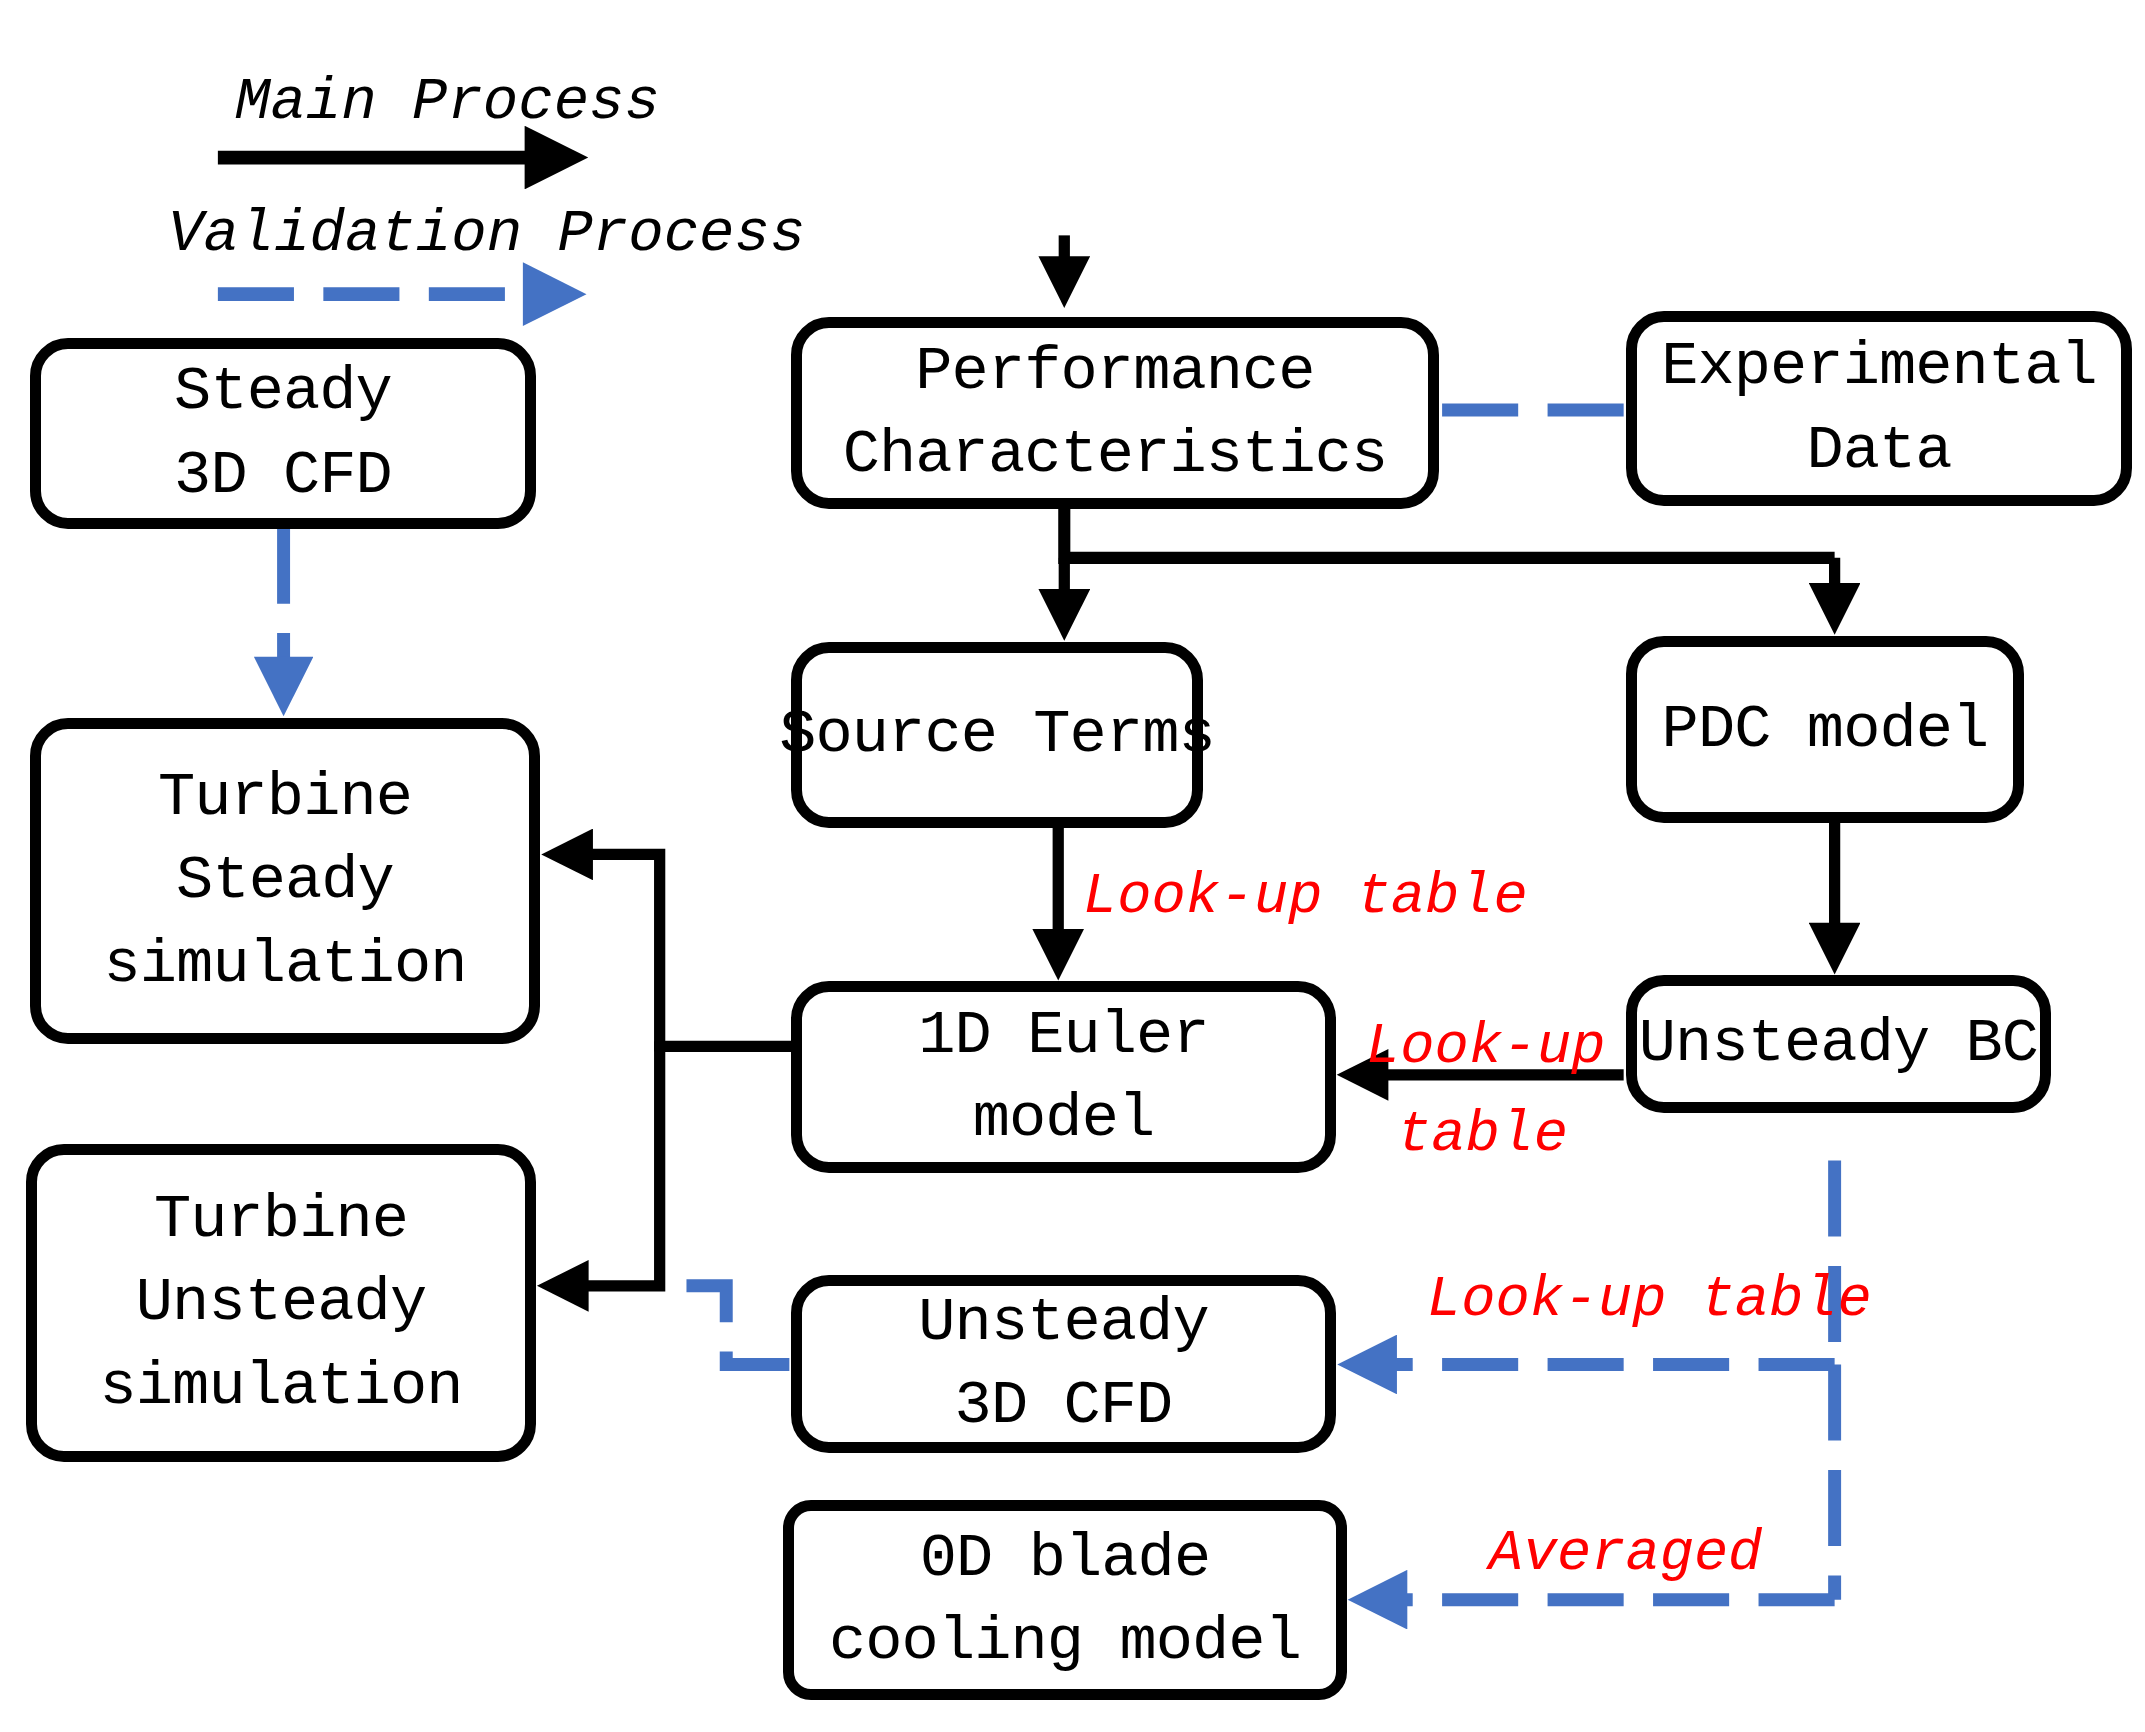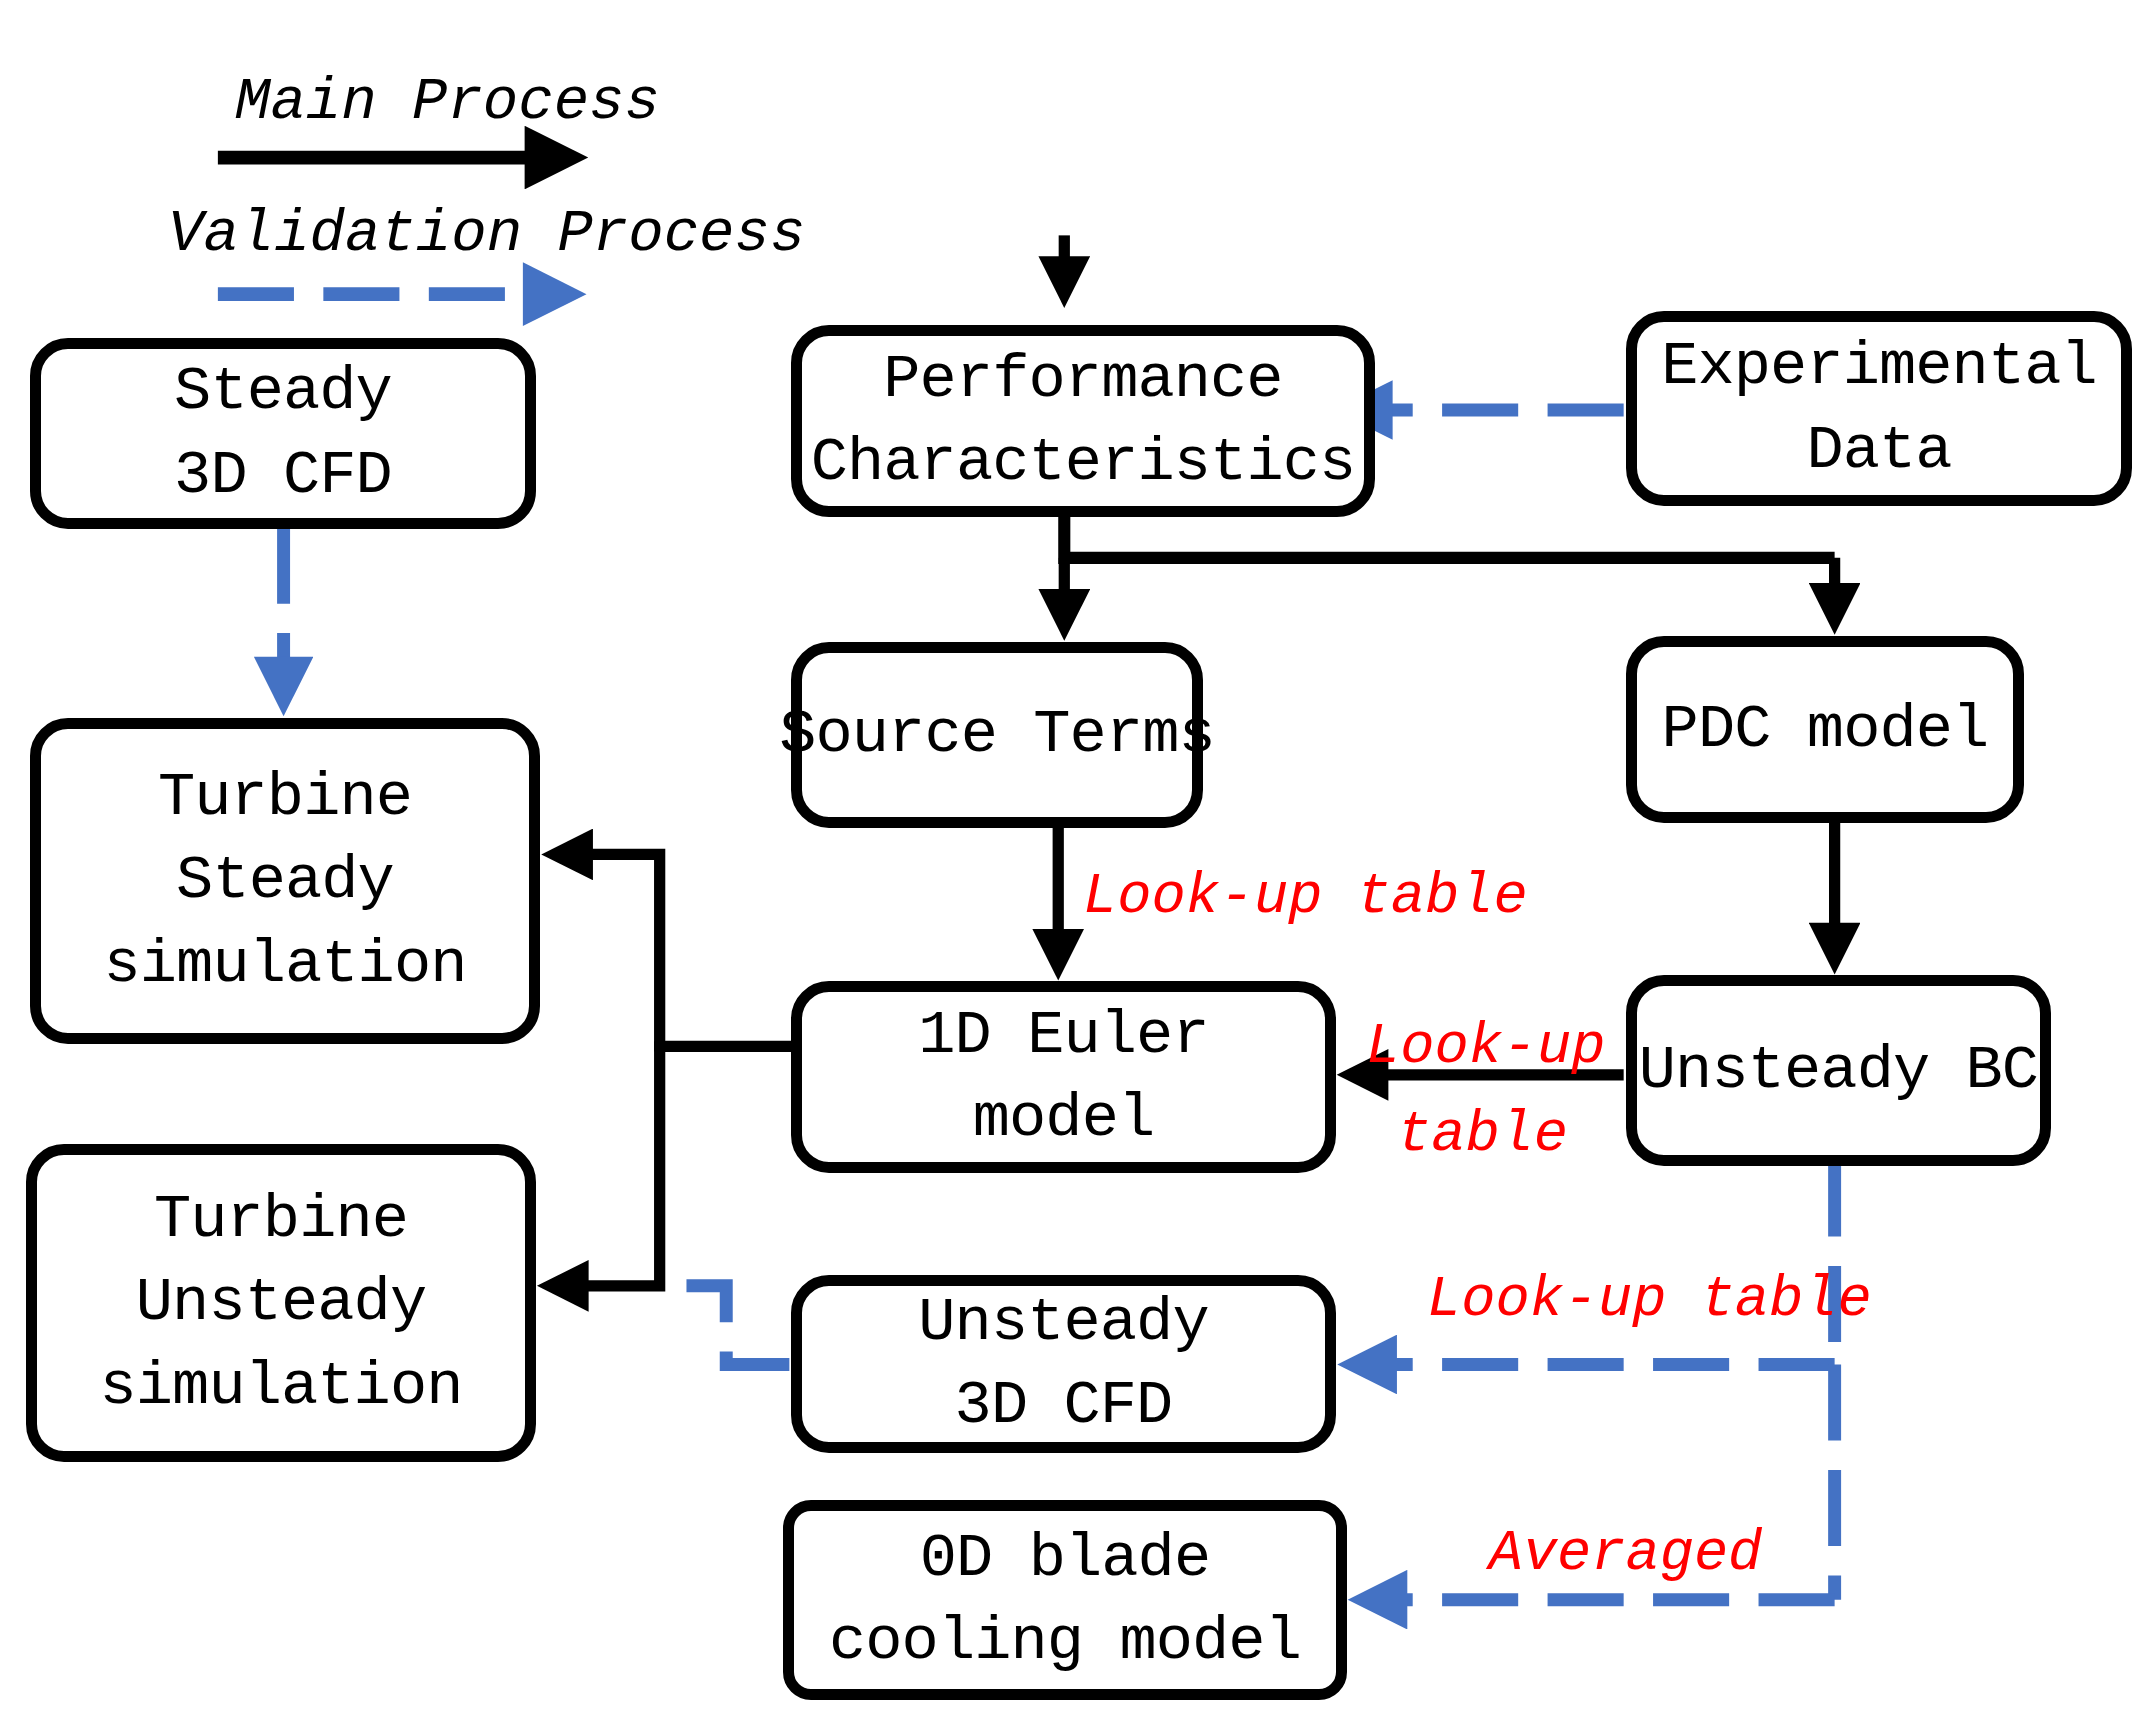--- a/index.html
+++ b/index.html
@@ -8,28 +8,28 @@
   #wires{position:absolute;left:0;top:0;width:2145px;height:1733px;}
   .node{position:absolute;box-sizing:border-box;border:11.2px solid #000;border-radius:38px;
         background:#fff;display:flex;flex-direction:column;align-items:center;justify-content:center;
         text-align:center;font-size:62px;line-height:1.34;color:#000;letter-spacing:-0.9px;}
   .node span{display:block;white-space:nowrap;}
   .legend-text{position:absolute;font-style:italic;font-size:59px;color:#000;white-space:nowrap;}
   .edge-label{position:absolute;font-style:italic;font-size:57px;color:#FF0000;white-space:nowrap;}
   .center{text-align:center;}
   
   #n-mean      {left:791px;  top:21.6px;   width:546px; height:216px;}
-  #n-perf      {left:791px;  top:325px;  width:584px; height:192px;}
+  #n-perf      {left:791px;  top:317px;  width:648px; height:192px;}
   #n-exp       {left:1626px; top:311px;  width:506px; height:195px;}
   #n-steady3d  {left:30px;   top:338px;  width:506px; height:191px;}
   #n-source    {left:791px;  top:642px;  width:412px; height:186px;}
   #n-pdc       {left:1626px; top:636px;  width:398px; height:187px;}
   #n-turbsteady{left:30px;   top:718px;  width:510px; height:326px;}
   #n-euler     {left:791px;  top:981px; width:545px; height:192px;}
-  #n-ubc       {left:1626px; top:975px; width:425px; height:191px;align-items:center;}
+  #n-ubc       {left:1626px; top:975px; width:425px; height:138px;align-items:center;}
   #n-turbunst  {left:26px;   top:1144px; width:510px; height:318px;}
   #n-u3dcfd    {left:791px;  top:1275px; width:545px; height:178px;}
   #n-cool      {left:783px;  top:1500px; width:564px; height:200px;border-radius:28px;}
   
   #lg-main{left:235px; top:69px;}
   #lg-val {left:168px; top:201px;}
   #el-src {left:1083px; top:865px;}
   #el-bce {left:1366px; top:1003px; width:233px; line-height:1.55;}
   #el-cfd {left:1427px; top:1268px; width:389px;}
   #el-avg {left:1470px; top:1522px; width:311px;}

